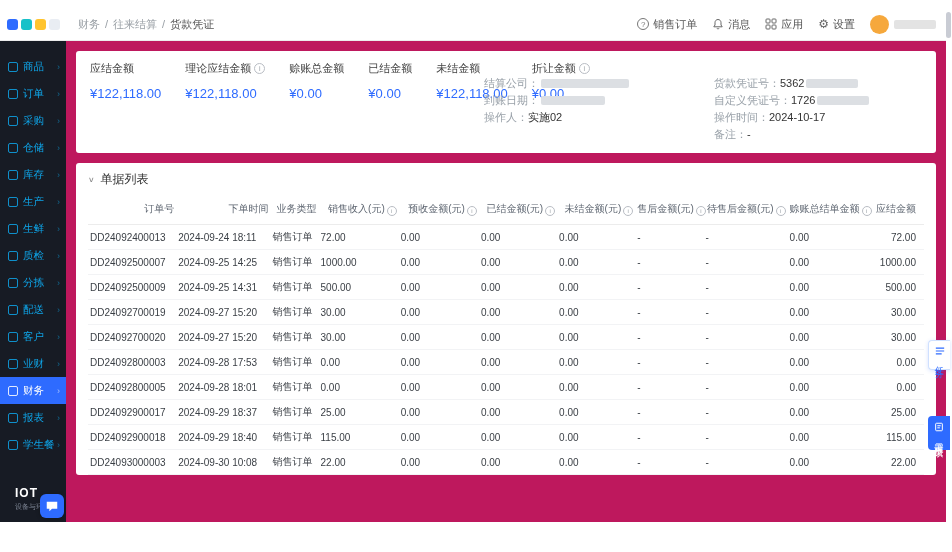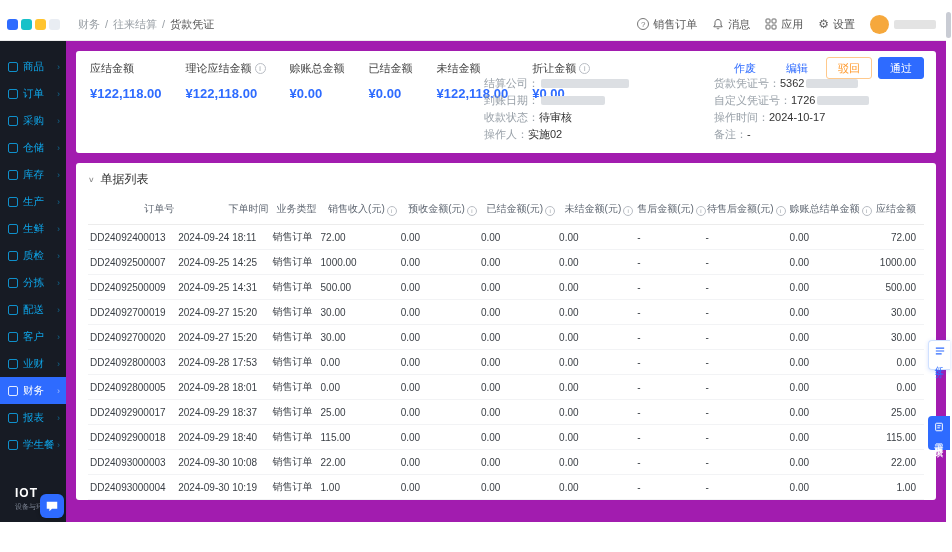--- a/index.html
+++ b/index.html
@@ -26,28 +26,28 @@
   .side-item { height:27px; display:flex; align-items:center; padding:0 6px 0 8px; color:#0ea5e9; cursor:pointer; }
   .side-item.active { background:#2e6bff; color:#fff; }
   .side-icon { width:10px; height:10px; border:1px solid currentColor; border-radius:2px; margin-right:5px; opacity:.85; flex:none; }
   .side-label { font-size:10.5px; white-space:nowrap; }
   .side-chevron { margin-left:auto; font-size:9px; opacity:.55; }
   .side-footer { position:absolute; left:15px; bottom:10px; color:#fff; }
   .side-footer .t { font-size:12px; font-weight:bold; letter-spacing:1px; }
   .side-footer .s { font-size:7px; color:#7d8594; margin-top:2px; white-space:nowrap; }
 
   
-  .main { position:absolute; left:66px; top:41px; right:6px; bottom:30px; background:#a21caf; padding:10px 10px 0 10px; overflow:hidden; }
+  .main { position:absolute; left:66px; top:41px; right:6px; bottom:30px; background:#be185d; padding:10px 10px 0 10px; overflow:hidden; }
   .card { background:#fff; border-radius:3px; }
 
   
   .summary { position:relative; height:102px; padding:10px 14px; }
   .metrics { display:flex; gap:24px; }
   .metric-label { font-size:11px; color:#444; display:flex; align-items:center; gap:3px; white-space:nowrap; }
-  .metric-value { margin-top:10px; font-size:13px; color:#2e6bff; font-weight:bold; white-space:nowrap; }
+  .metric-value { margin-top:10px; font-size:13px; color:#2e6bff; font-weight:normal; white-space:nowrap; }
   .info-ic { width:11px; height:11px; border-radius:50%; border:1px solid #b9bdc4; color:#9aa0a6; font-size:7px; display:inline-flex; align-items:center; justify-content:center; line-height:1; flex:none; }
   .actions { position:absolute; top:6px; right:12px; display:flex; gap:6px; }
   .btn { font-size:11px; height:22px; padding:0 11px; border-radius:3px; border:1px solid transparent; background:transparent; display:flex; align-items:center; cursor:pointer; font-family:inherit; }
   .btn.void, .btn.edit { color:#2e6bff; }
   .btn.reject { color:#ff9a2e; border-color:#ffc98c; background:#fff; }
   .btn.approve { background:#2e6bff; color:#fff; border-color:#2e6bff; }
   .detail-cols { position:absolute; left:392px; top:26px; display:flex; gap:34px; }
   .dcol { display:flex; flex-direction:column; gap:4px; }
   .dcol1 { width:196px;margin-left:16px; }
   .drow { font-size:11px; color:#333; display:flex; align-items:center; white-space:nowrap; line-height:13px; }
@@ -228,39 +228,29 @@
           </div>
           <div class="metric">
             <div class="metric-label">未结金额</div>
             <div class="metric-value">¥122,118.00</div>
           </div>
           <div class="metric">
             <div class="metric-label">折让金额<span class="info-ic">i</span></div>
             <div class="metric-value">¥0.00</div>
           </div>
         </div>
-      <div class="actions">
-        <button class="btn void">作废</button>
-        <button class="btn edit">编辑</button>
-        <button class="btn reject">驳回</button>
-        <button class="btn approve">通过</button>
-      </div>
       <div class="detail-cols">
         <div class="dcol dcol1" id="dcol-left">
             <div class="drow">
               <span class="dlabel">结算公司：</span>
               <span class="redact" style="width: 88px;"></span>
             </div>
             <div class="drow">
               <span class="dlabel">到账日期：</span>
               <span class="redact" style="width: 64px;"></span>
-            </div>
-            <div class="drow">
-              <span class="dlabel">收款状态：</span>
-              <span class="dvalue">待审核</span>
             </div>
             <div class="drow">
               <span class="dlabel">操作人：</span>
               <span class="dvalue">实施02</span>
             </div>
           </div>
         <div class="dcol" id="dcol-right">
             <div class="drow">
               <span class="dlabel">货款凭证号：</span>
               <span class="dvalue">5362</span>
@@ -441,33 +431,20 @@
               <td>销售订单</td>
               <td>22.00</td>
               <td>0.00</td>
               <td>0.00</td>
               <td>0.00</td>
               <td>-</td>
               <td>-</td>
               <td>0.00</td>
               <td class="col-right">22.00</td>
             </tr>
-            <tr>
-              <td>DD24093000004</td>
-              <td>2024-09-30 10:19</td>
-              <td>销售订单</td>
-              <td>1.00</td>
-              <td>0.00</td>
-              <td>0.00</td>
-              <td>0.00</td>
-              <td>-</td>
-              <td>-</td>
-              <td>0.00</td>
-              <td class="col-right">1.00</td>
-            </tr>
           </tbody>
       </table>
     </section>
 
   </div>
 
   <div class="task-tab">
     <svg width="10" height="10" viewBox="0 0 12 12" fill="none" stroke="#2e6bff" stroke-width="1.4">
       <path d="M1 2.5h10M1 6h10M1 9.5h7"></path>
     </svg>

